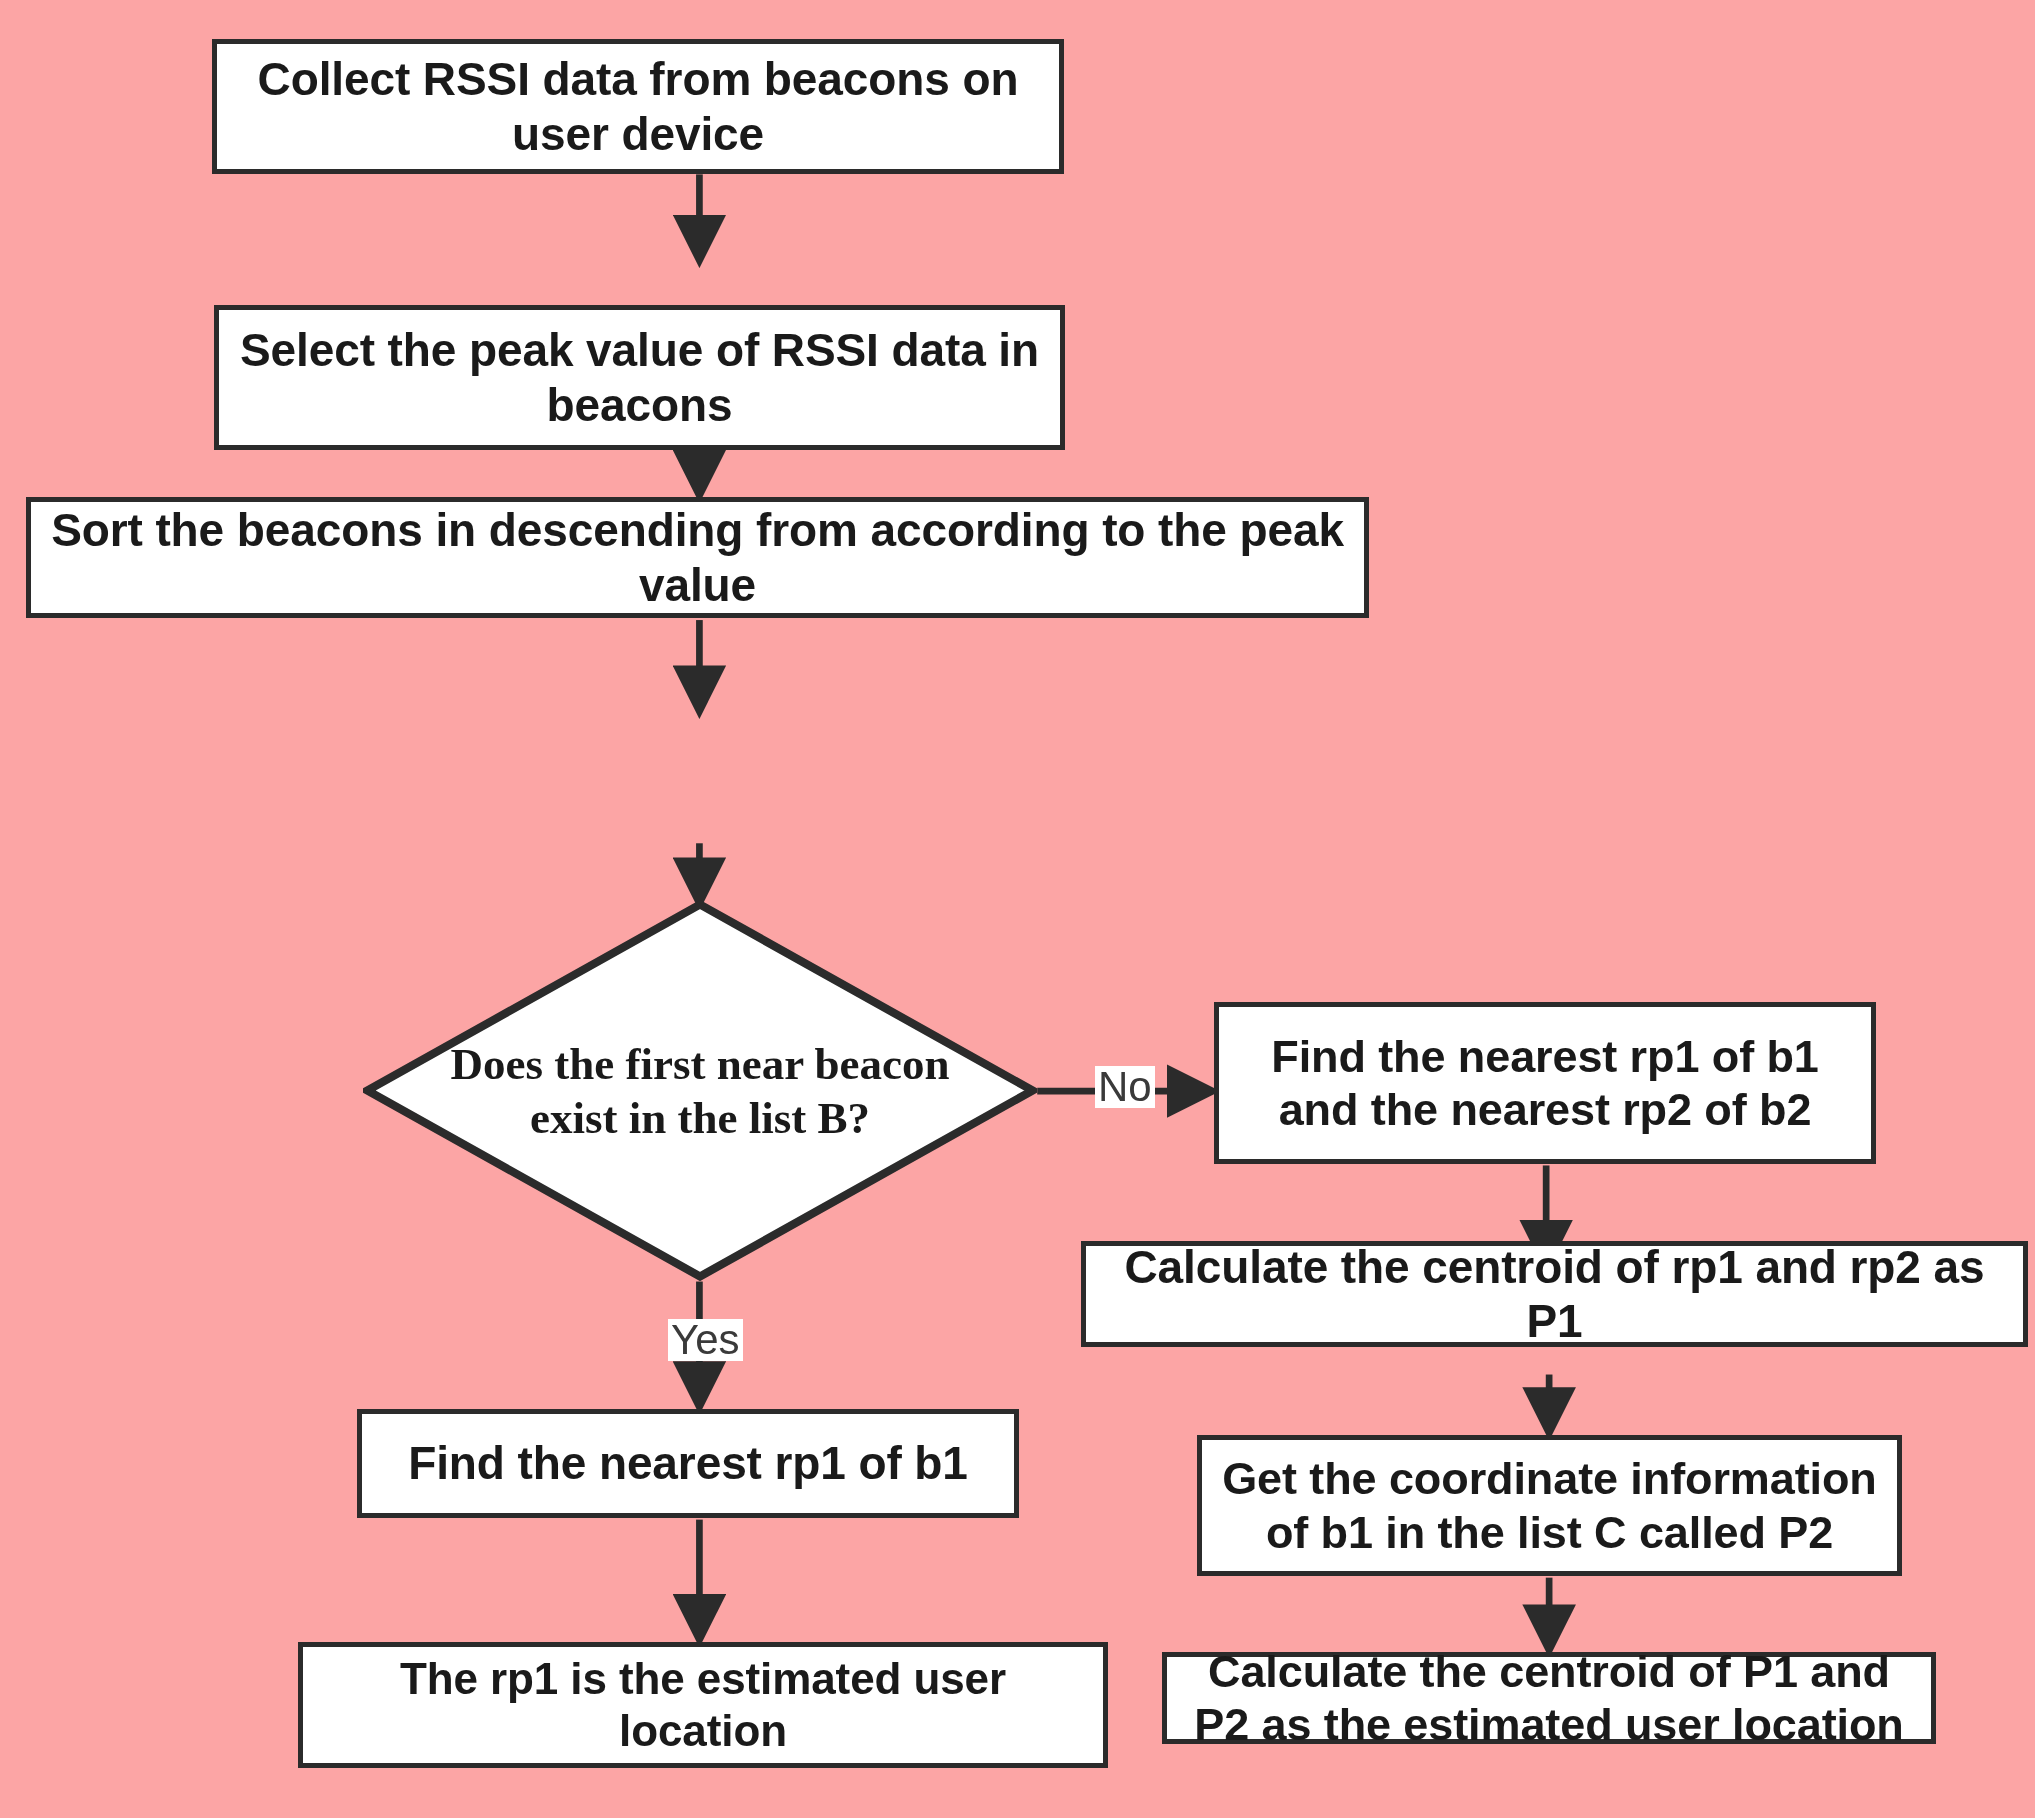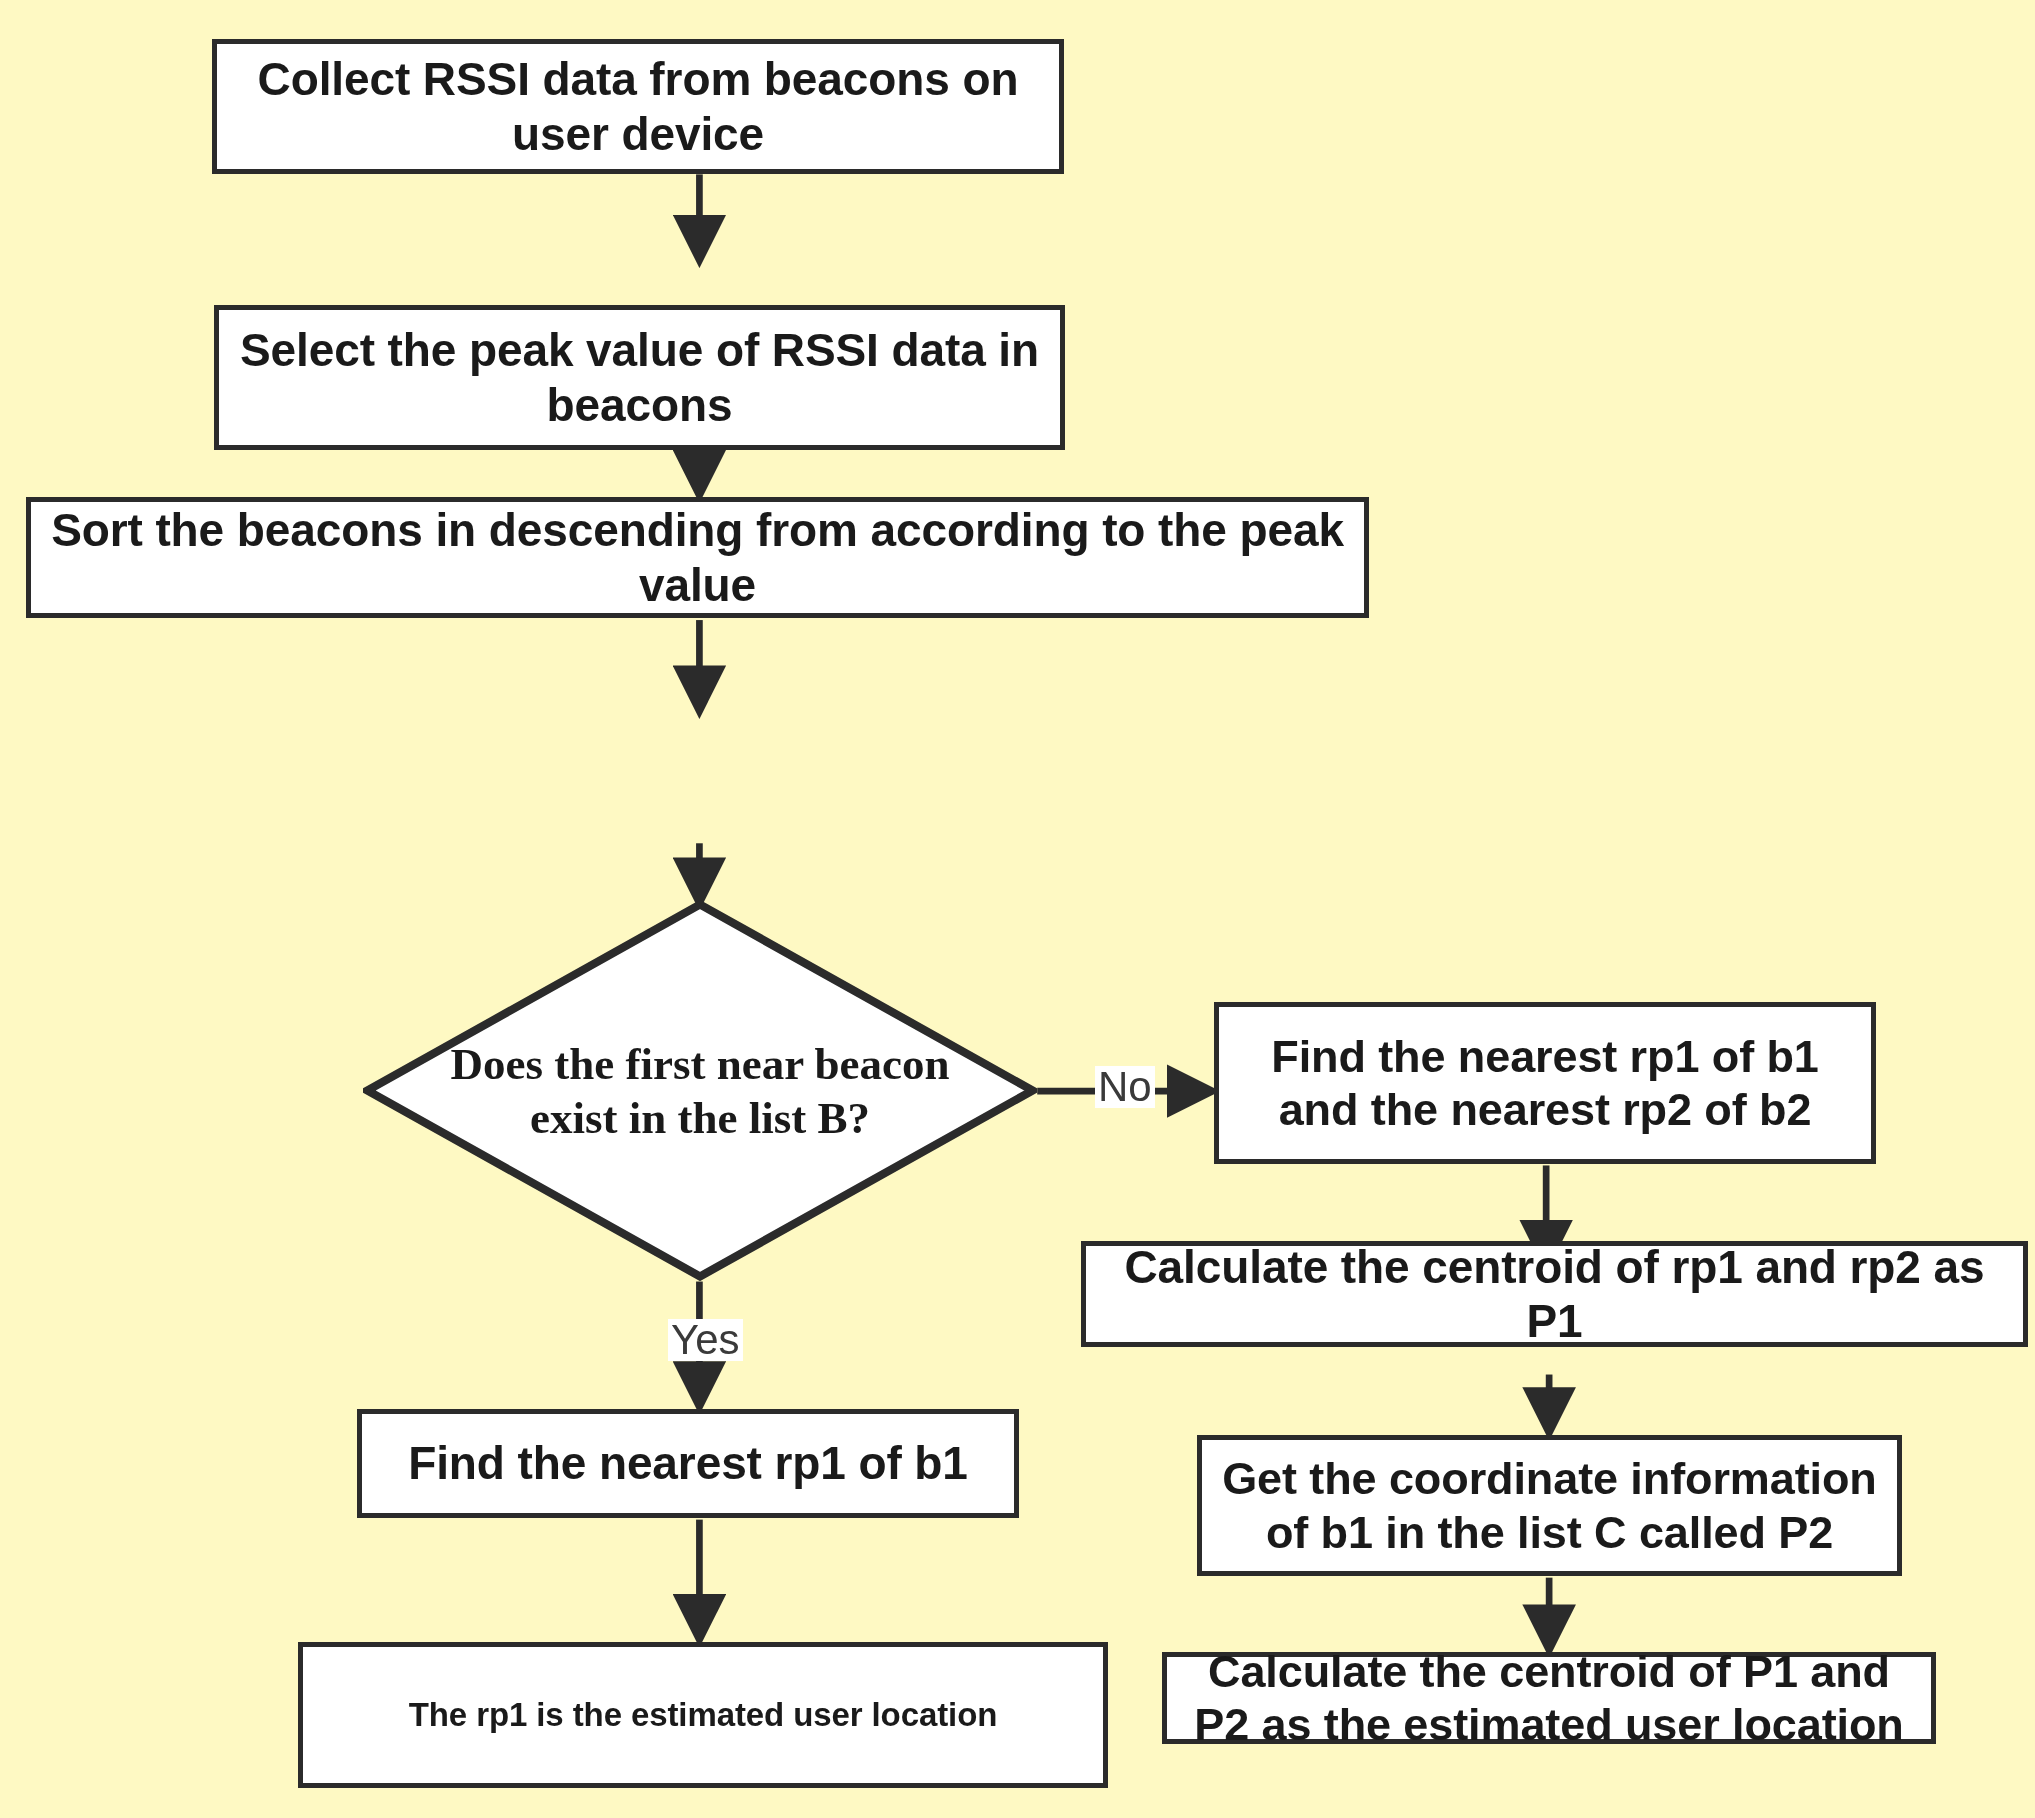--- a/index.html
+++ b/index.html
@@ -7,21 +7,21 @@
     padding: 0;
     background: #ffffff;
   }
   body {
     font-family: "Liberation Sans", sans-serif;
   }
   #canvas {
     position: relative;
     width: 2035px;
     height: 1819px;
-    background: #fef9c3;
+    background: #fca5a5;
     overflow: hidden;
   }
   .node {
     position: absolute;
     box-sizing: border-box;
     border: 5.2px solid #2b2b2b;
     background: #ffffff;
     display: flex;
     align-items: center;
     justify-content: center;
@@ -40,21 +40,21 @@
 
   
   #n-collect   { left: 212px;  top: 39px;   width: 852px; height: 135px; font-size: 46px; }
   #n-select    { left: 214px;  top: 262px;  width: 851px; height: 145px; font-size: 46px; margin-top: 43px; }
   #n-sort      { left: 26px;   top: 497px;  width: 1343px; height: 121px; font-size: 46px; }
   #n-take      { left: 298px;  top: 713px;  width: 820px; height: 129px; font-size: 46px; }
   #n-findrp1b1rp2b2 { left: 1214px; top: 1002px; width: 662px;  height: 162px; font-size: 45px; }
   #n-centroidp1     { left: 1081px; top: 1241px; width: 947px; height: 106px; font-size: 46px; }
   #n-findrp1        { left: 357px;  top: 1409px; width: 662px;  height: 109px; font-size: 46px; }
   #n-getcoord       { left: 1197px; top: 1435px; width: 705px;  height: 141px; font-size: 45px; }
-  #n-rp1est         { left: 298px;  top: 1642px; width: 810px; height: 146px; font-size: 33px; }
+  #n-rp1est         { left: 298px;  top: 1642px; width: 810px; height: 126px; font-size: 44px; justify-content: flex-end; }
   #n-centroidp1p2   { left: 1162px; top: 1652px; width: 774px; height: 92px; font-size: 45px; }
 
   
   #n-decision {
     position: absolute;
     left: 363px;
     top: 900px;
     width: 674px;
     height: 381px;
   }

